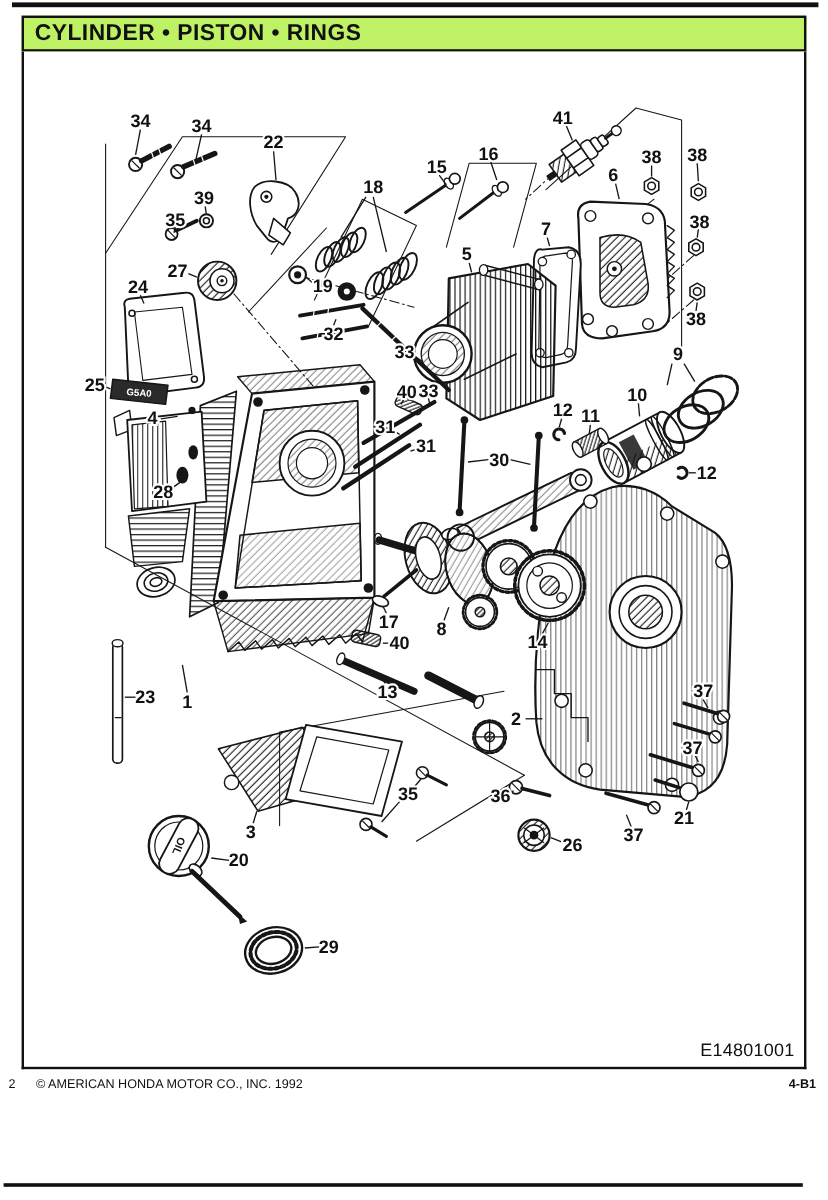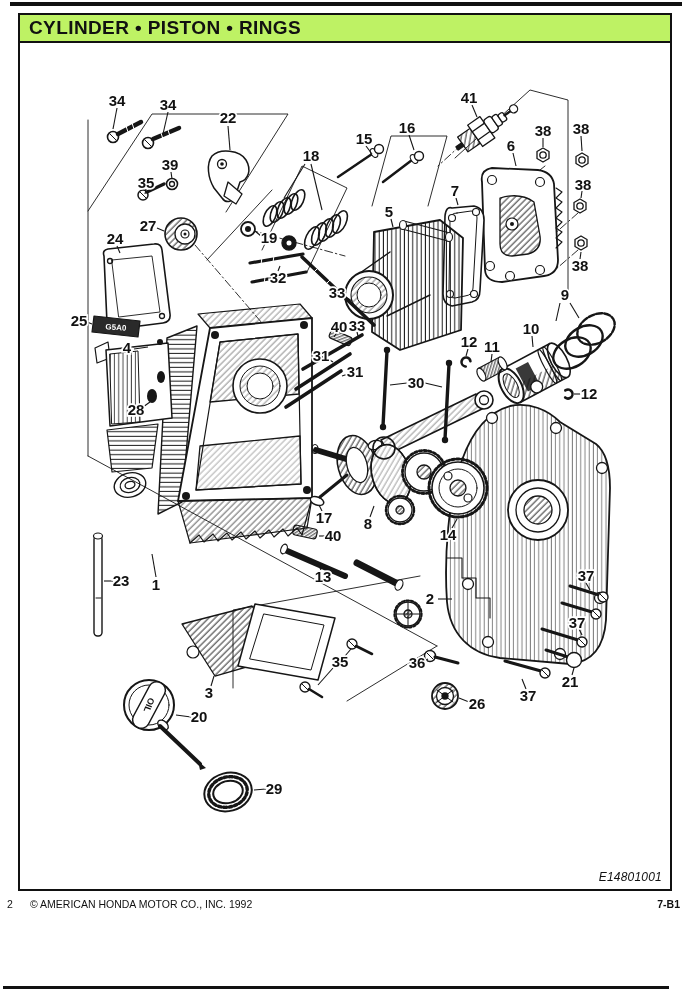--- a/index.html
+++ b/index.html
@@ -1,21 +1,21 @@
 <!DOCTYPE html>
 <html><head>
 <meta charset="utf-8">
 <style>
   html,body{margin:0;padding:0;background:#fff;}
   body{width:690px;height:1000px;position:relative;font-family:"Liberation Sans",sans-serif;color:#111;}
   .topbar{position:absolute;left:10px;top:2px;width:672px;height:4px;background:#111;}
   .titlebox{position:absolute;left:18px;top:13px;width:650px;height:26px;border:2px solid #111;background:#bef264;}
   .titlebox h1{margin:0;padding:0 0 0 9px;font-size:19px;line-height:26px;font-weight:bold;letter-spacing:.4px;color:#111;}
   .mainbox{position:absolute;left:18px;top:43px;width:650px;height:846px;border:2px solid #111;border-top:none;background:#fff;}
-  .figcode{position:absolute;right:8px;bottom:5px;font-size:12px;letter-spacing:.2px;color:#111;font-style:italic;}
+  .figcode{position:absolute;right:8px;bottom:5px;font-size:15px;letter-spacing:.2px;color:#111;}
   .footer{position:absolute;top:898px;left:0;width:690px;height:14px;font-size:10.5px;color:#111;}
   .footer .pg{position:absolute;left:7px;top:0;}
   .footer .cp{position:absolute;left:30px;top:0;}
   .footer .sec{position:absolute;right:10px;top:0;font-weight:bold;}
   .bottomrule{position:absolute;left:3px;top:986px;width:666px;height:2.5px;background:#111;}
   svg{display:block;}
   .callout{font:bold 15px "Liberation Sans",sans-serif;fill:#111;stroke:#fff;stroke-width:3.5px;paint-order:stroke;text-anchor:middle;}
   .leader{stroke:#161616;stroke-width:1.1px;fill:none;}
 </style>
 </head>
@@ -538,15 +538,15 @@
         <text x="274" y="796" class="callout">29</text>
       </g>
   </svg>
 
   <div class="figcode">E14801001</div>
 </div>
 
 <div class="footer">
   <span class="pg">2</span>
   <span class="cp">© AMERICAN HONDA MOTOR CO., INC. 1992</span>
-  <span class="sec">7-B1</span>
+  <span class="sec">4-B1</span>
 </div>
 <div class="bottomrule"></div>
 
 </body></html>

